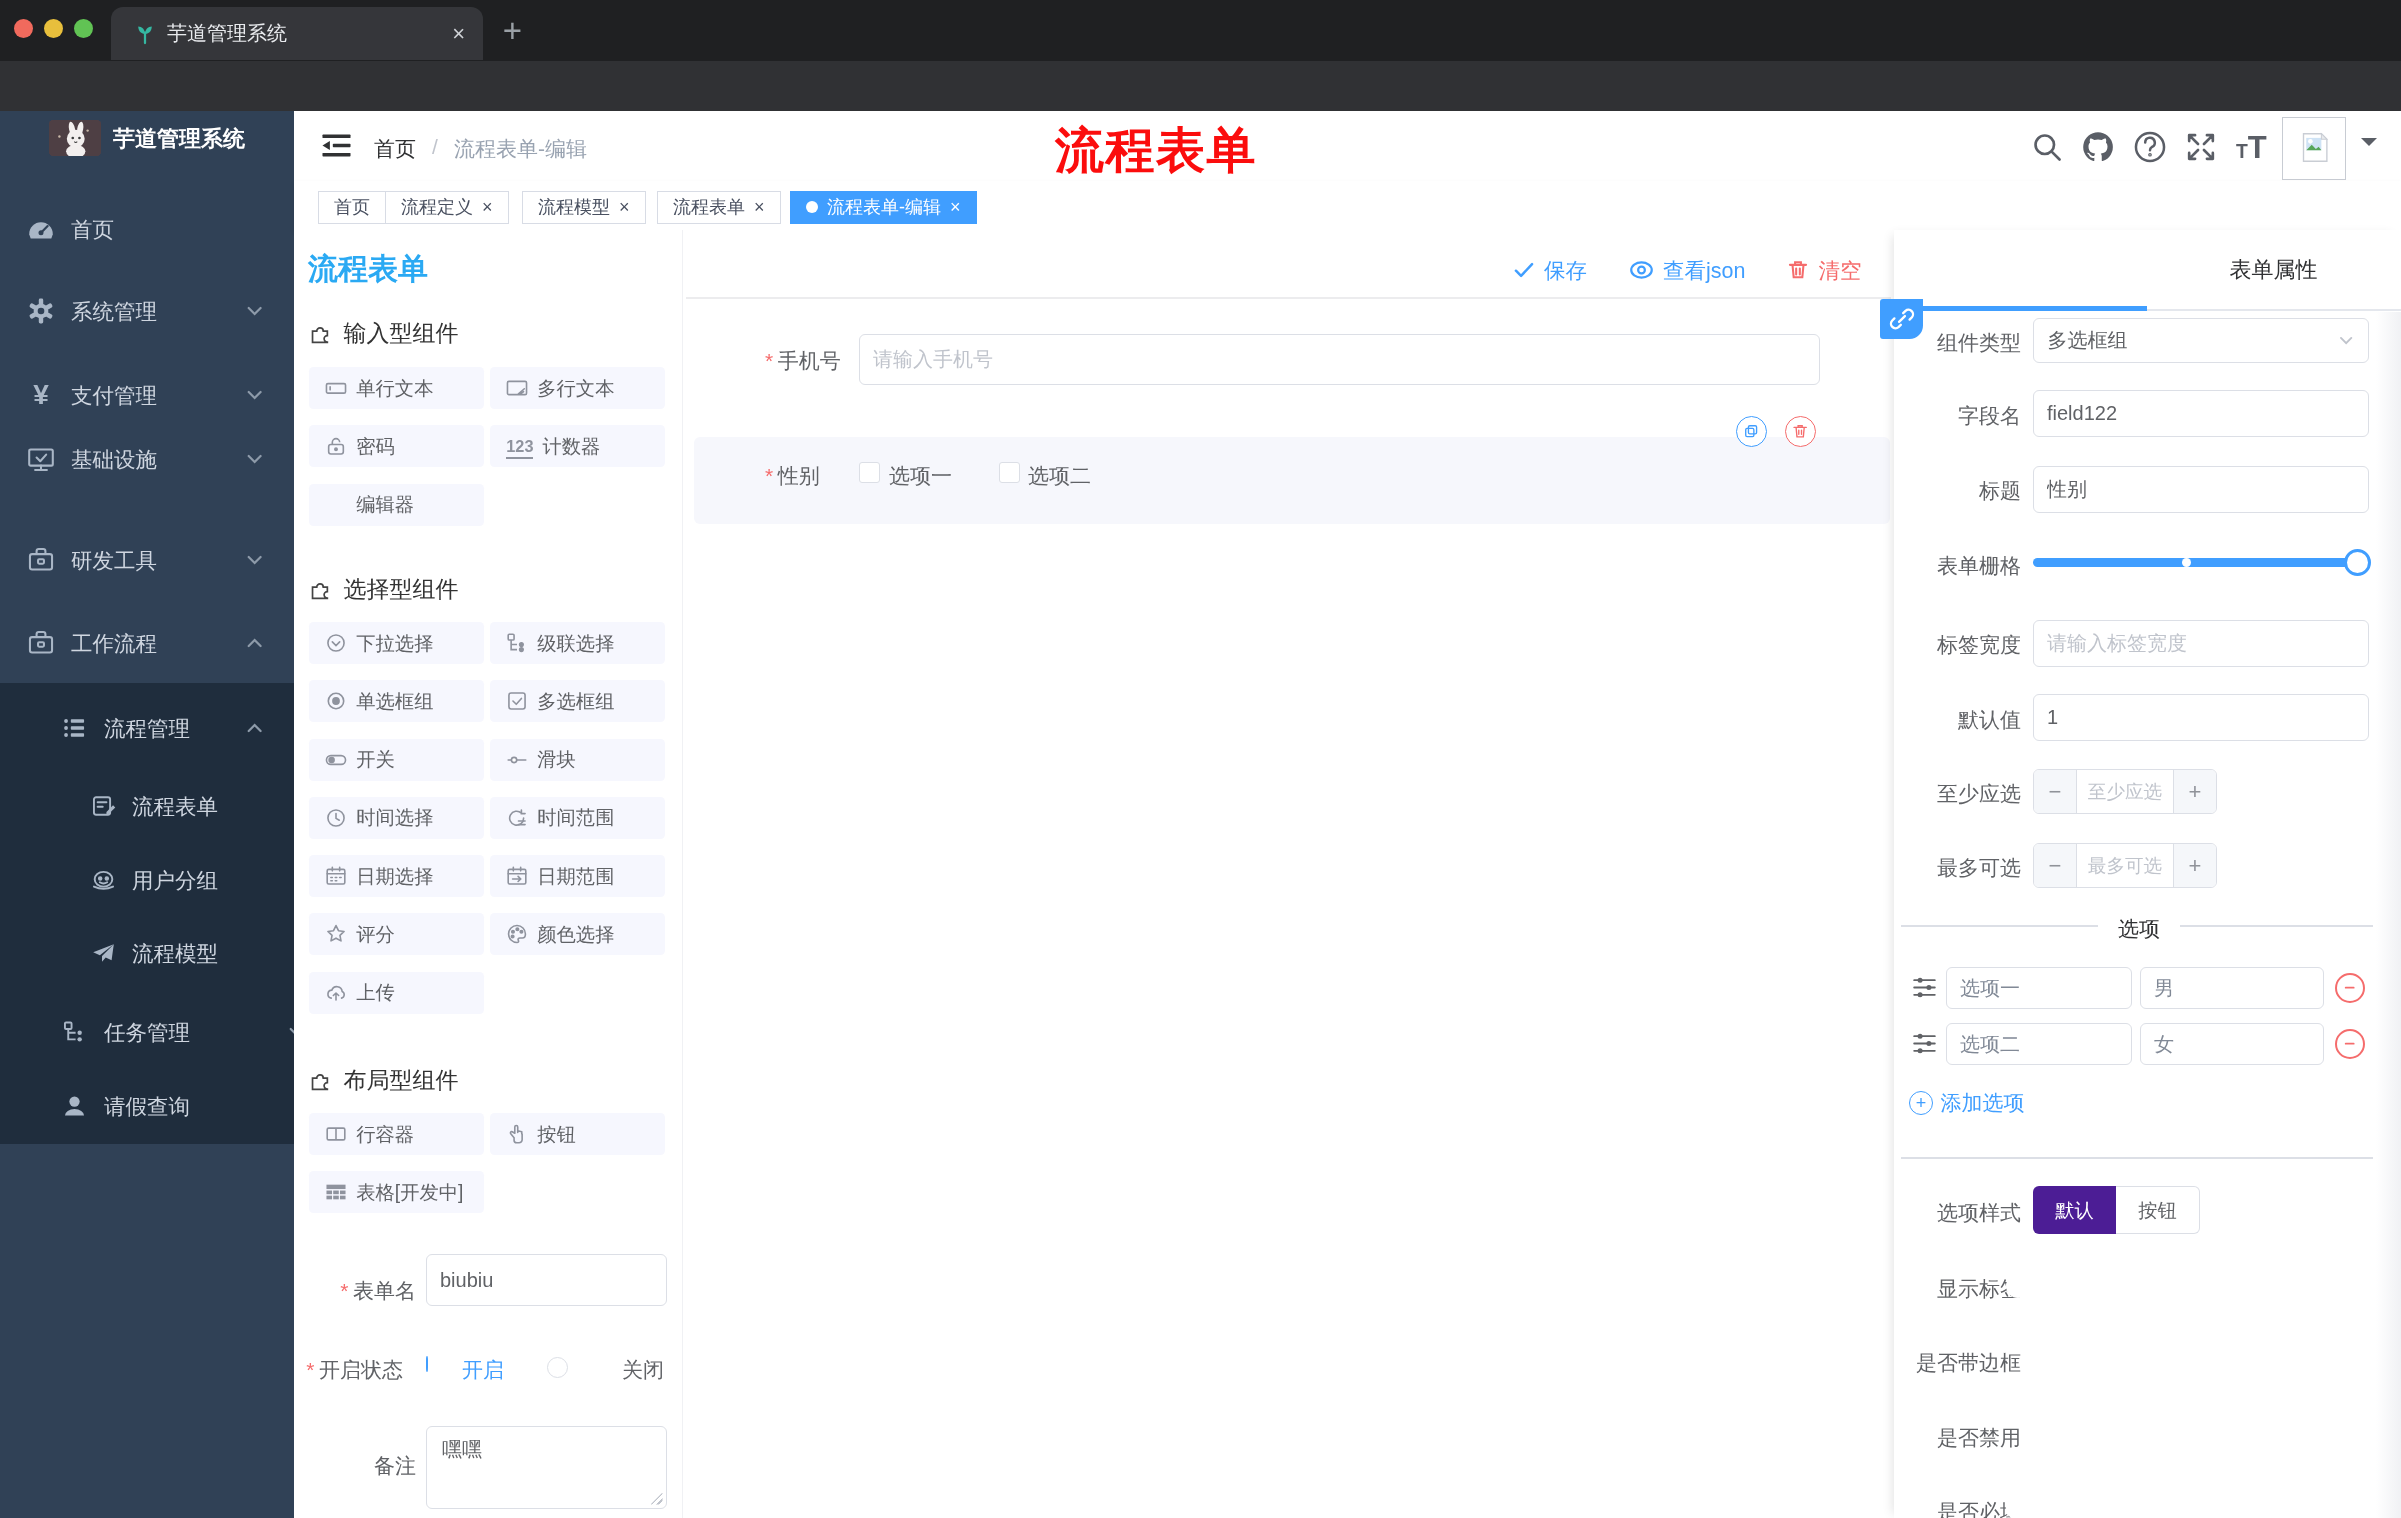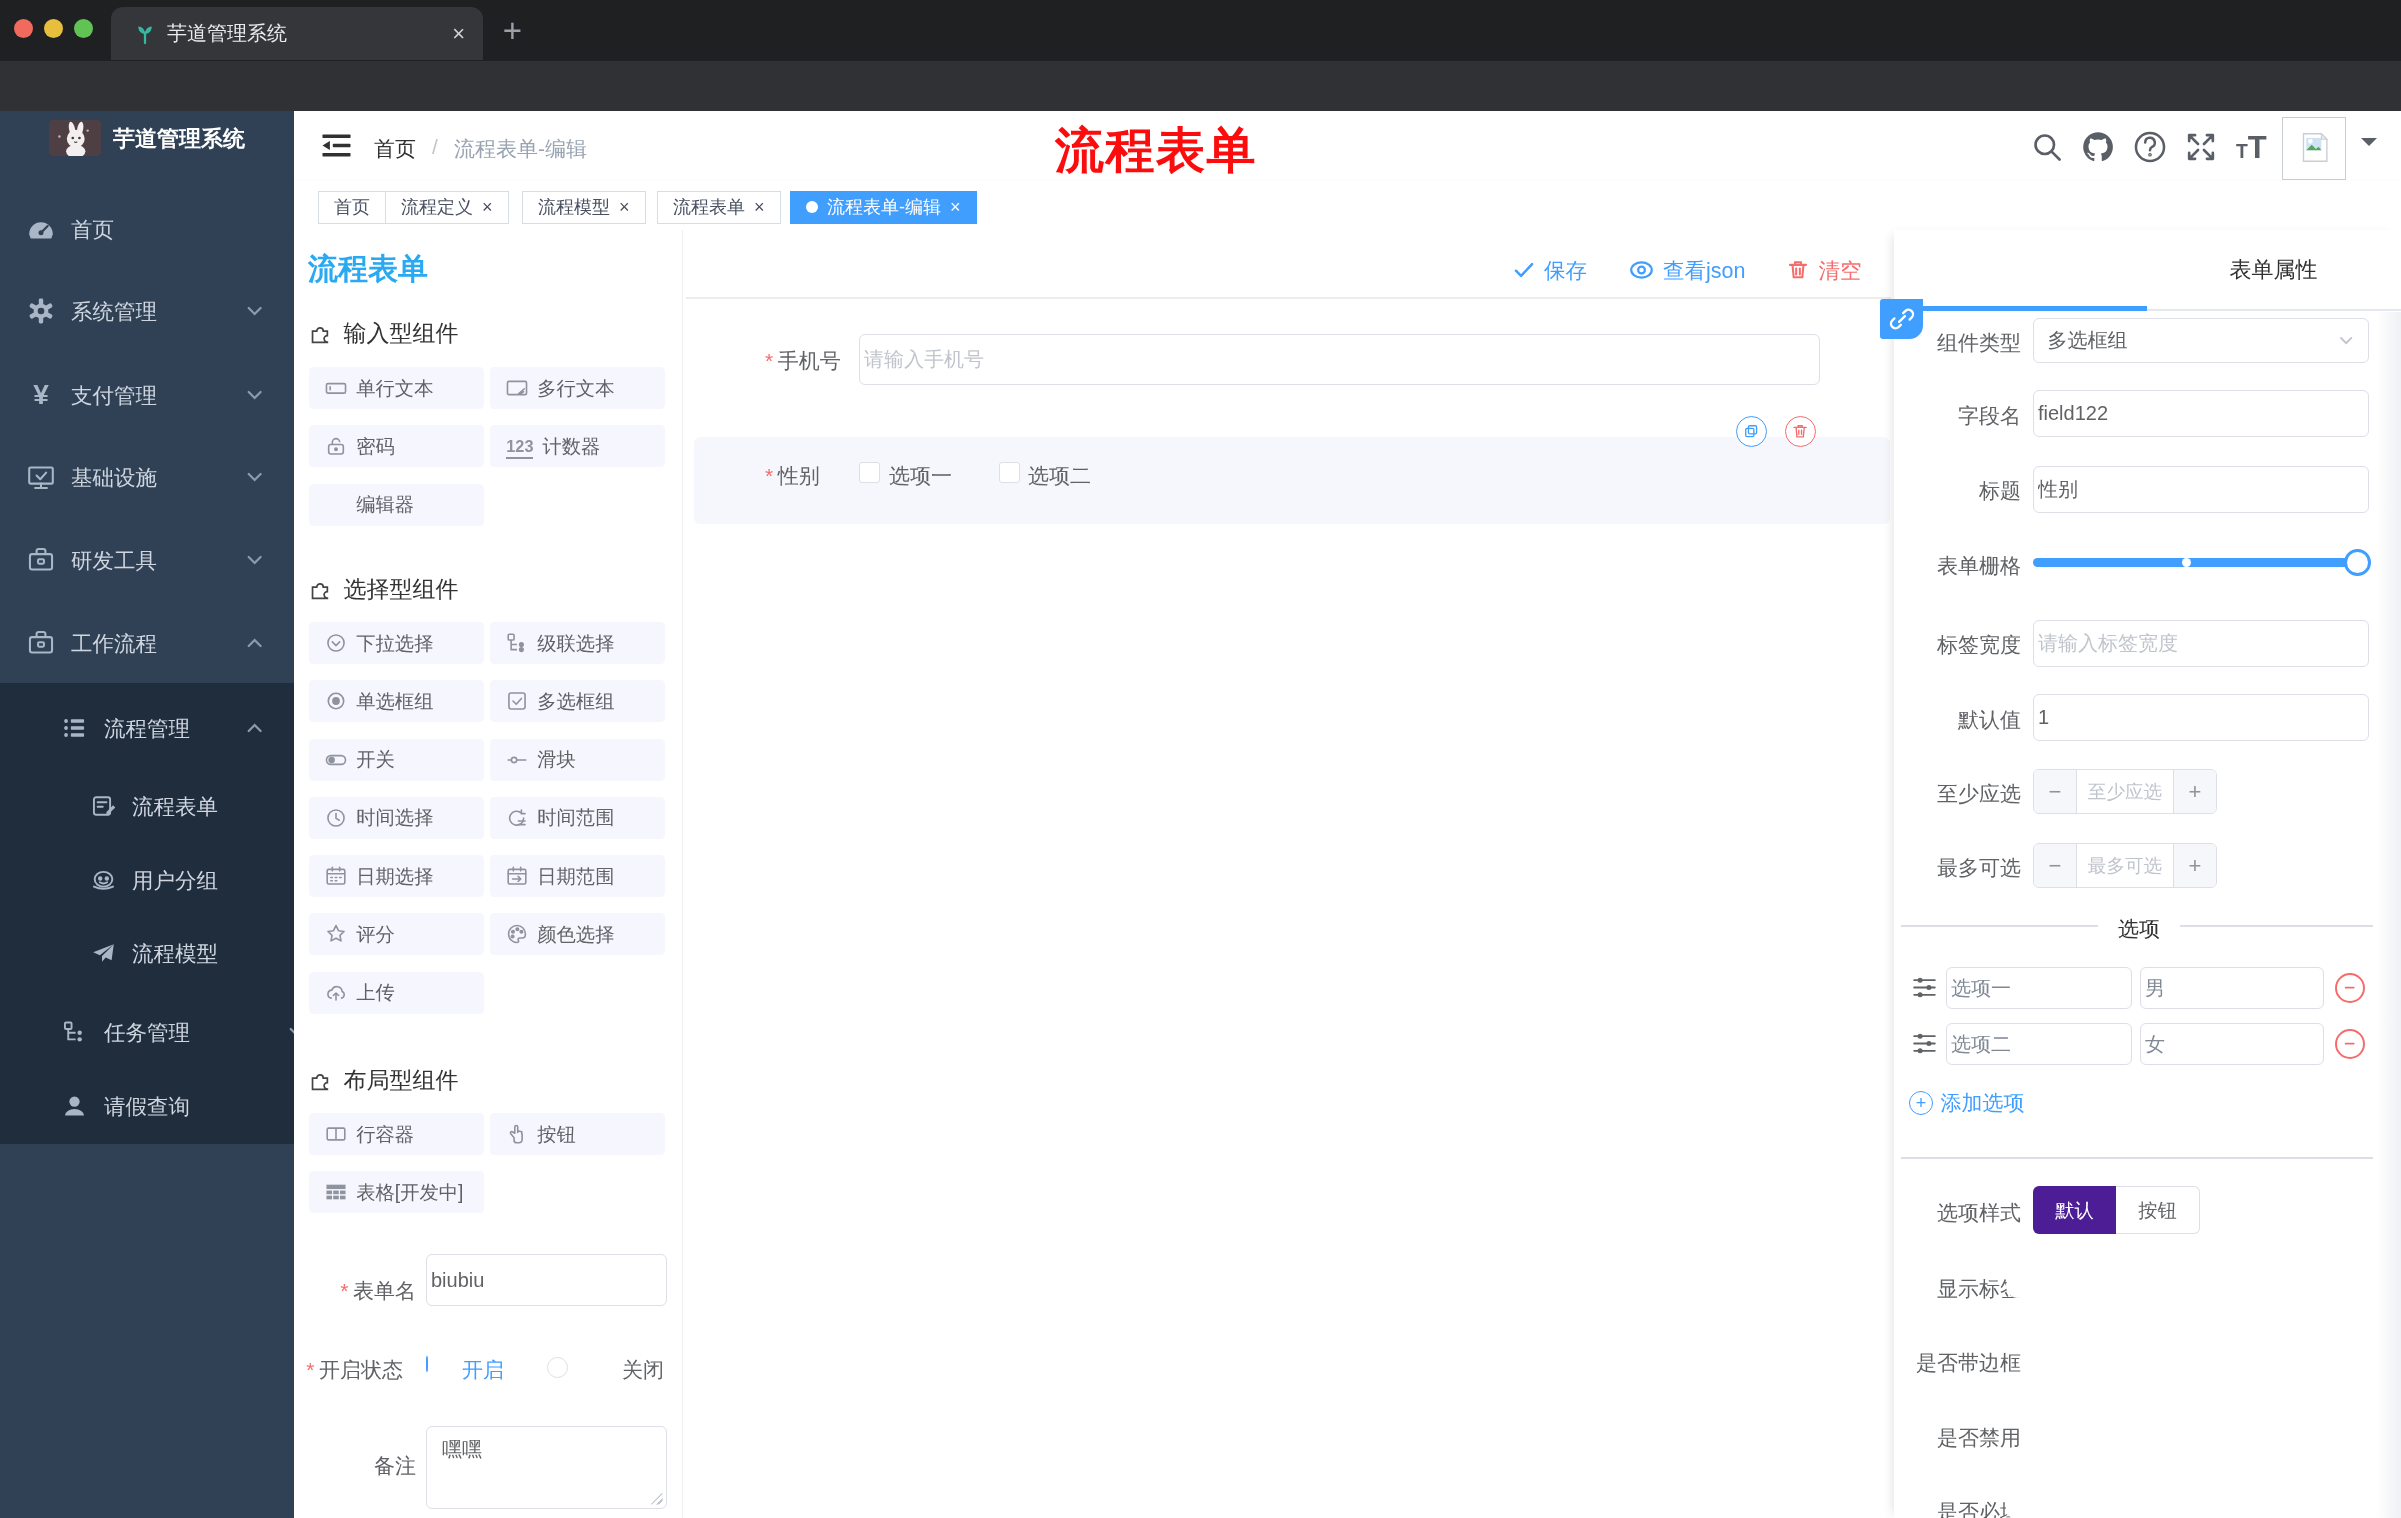--- a/index.html
+++ b/index.html
@@ -61,21 +61,21 @@
 
   .secheader{display:flex;align-items:center;gap:10.4px;font-size:23px;color:#333;height:33px;}
   .compgrid{display:grid;grid-template-columns:175px 175px;gap:16.3px 6px;}
   .compitem{height:42px;background:#f6f7fe;border-radius:4.5px;display:flex;align-items:center;gap:9px;padding-left:16.3px;box-sizing:border-box;font-size:19.3px;color:#606266;}
   .compitem .cicon{width:22px;height:22px;color:#8f939e;flex:none;}
   .cicon.blank{visibility:hidden;}
   .c123{font-size:16.3px;font-weight:bold;color:#8f939e;border-bottom:2.2px solid #8f939e;line-height:1;padding-bottom:1.5px;}
 
   .flabel{font-size:21px;color:#606266;}
   .req{color:#f56c6c;margin-right:4.5px;}
-  .tinput{border:1.5px solid #dcdfe6;border-radius:6px;font-size:20px;color:#606266;box-sizing:border-box;padding:0 4px;background:#fff;font-family:inherit;outline:none;}
+  .tinput{border:1.5px solid #dcdfe6;border-radius:6px;font-size:20px;color:#606266;box-sizing:border-box;padding:0 13px;background:#fff;font-family:inherit;outline:none;}
   .tinput::placeholder{color:#c0c4cc;}
   textarea.tinput{padding:9px 15px;resize:none;}
   .resize-grip{right:4.5px;bottom:4.5px;width:12px;height:12px;background:repeating-linear-gradient(135deg,transparent,transparent 3px,#c0c4cc 3px,#c0c4cc 4.5px);clip-path:polygon(100% 0,100% 100%,0 100%);}
 
   .radio{width:21px;height:21px;border-radius:50%;box-sizing:border-box;}
   .radio.on{border:1.5px solid #409eff;background:#409eff;position:relative;}
   .radio.on::after{content:"";position:absolute;left:6.7px;top:6.7px;width:7.4px;height:7.4px;border-radius:50%;background:#fff;}
   .radio.off{border:1.5px solid #dcdfe6;background:#fff;}
   .checkbox{width:21px;height:21px;border:1.5px solid #dcdfe6;border-radius:3px;background:#fff;box-sizing:border-box;}
 
@@ -260,21 +260,21 @@
     </div>
     <div class="abs mitem" style="top:247px;">
       <span class="abs micon" style="left:27px;color:#a9b6c6;font-size:28px;font-weight:bold;line-height:28px;text-align:center;">¥</span>
       <span class="abs mlabel" style="left:71px;">支付管理</span>
       <span class="abs chev">
           <svg viewBox="0 0 26 26" width="19.3" height="19.3" fill="none" stroke="currentColor" stroke-width="3" stroke-linecap="round">
             <path d="M5 9l8 8 8-8"></path>
           </svg>
         </span>
     </div>
-    <div class="abs mitem" style="top:329px;">
+    <div class="abs mitem" style="top:311px;">
       <span class="abs micon" style="left:27px;">
         <svg viewBox="0 0 38 38" width="28" height="28" fill="none" stroke="#a9b6c6" stroke-width="2.8">
             <rect x="3" y="6" width="32" height="22" rx="2"></rect>
             <path d="M13 17l5 5 8-9" stroke-linecap="round" stroke-linejoin="round"></path>
             <path d="M19 28v6M11 34h16" stroke-linecap="round"></path>
           </svg>
       </span>
       <span class="abs mlabel" style="left:71px;">基础设施</span>
       <span class="abs chev">
           <svg viewBox="0 0 26 26" width="19.3" height="19.3" fill="none" stroke="currentColor" stroke-width="3" stroke-linecap="round">

